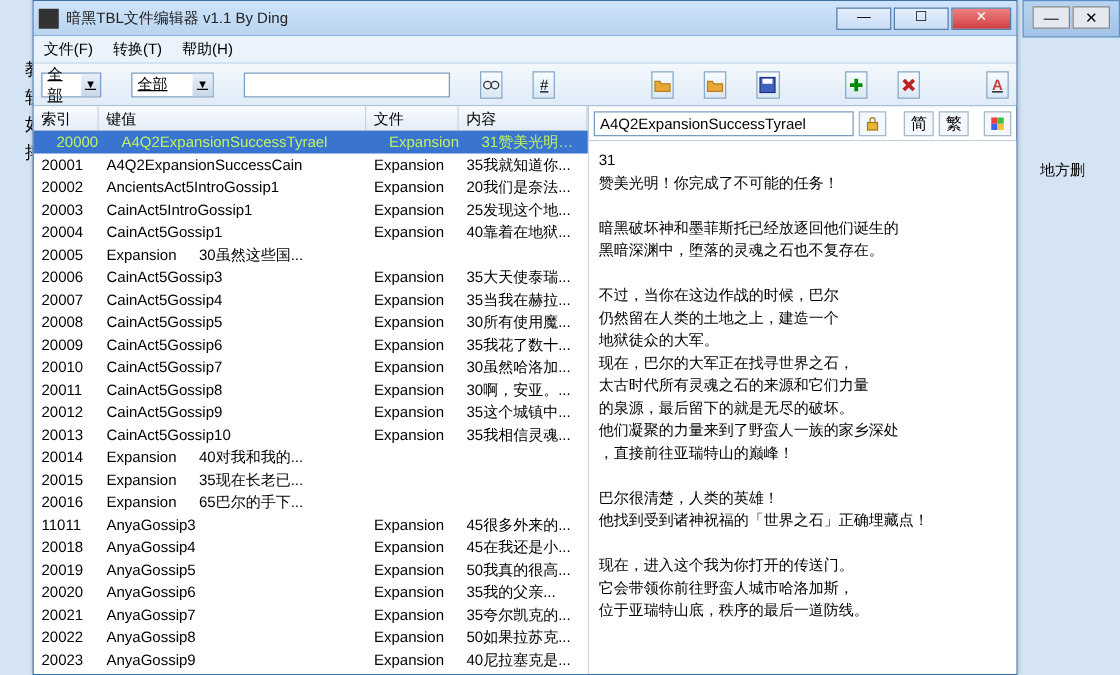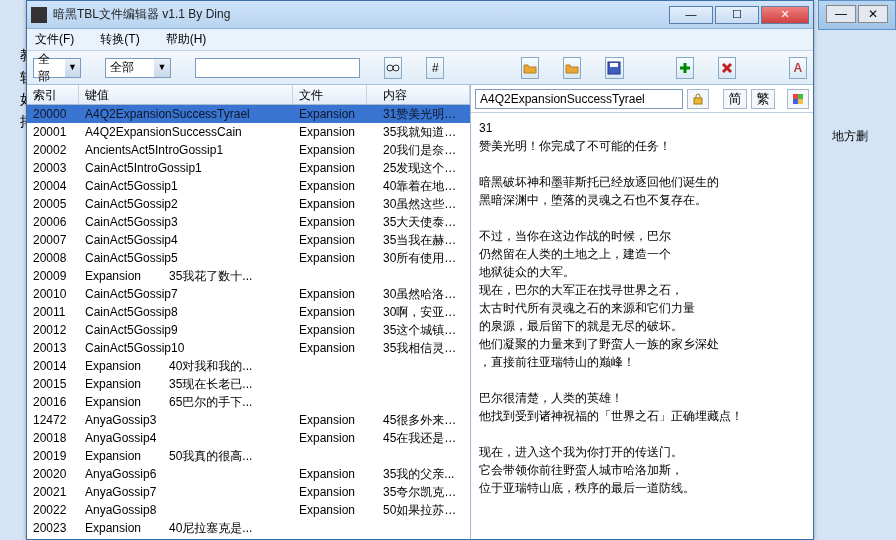--- a/index.html
+++ b/index.html
@@ -15,47 +15,47 @@
 
 .main-window { position: absolute; left: 26px; top: 0; width: 788px; height: 540px; background: #fff; border: 1px solid #3c6fa6; box-shadow: 0 0 4px rgba(0,0,0,.3); }
 .titlebar { height: 28px; background: linear-gradient(#cfe4fb, #b8d4f0); display: flex; align-items: center; padding: 12px 4px; border-bottom: 1px solid #8ab4dc; }
 .titlebar .icon { width:16px; height:16px; background:#333; margin-right:6px; }
 .titlebar .title { flex:1; color:#222; }
 .winbtns { display:flex; gap:2px; margin-left:auto;}
 .winbtn { width:44px; height:18px; border:1px solid #5a7fa8; background:linear-gradient(#e4f0fc,#c8dcf4); text-align:center; line-height:14px; font-size:11px;}
 .winbtn.close { background:linear-gradient(#f08080,#d04040); color:#fff; width:48px;}
 .winbtn.max { }
 
-.menubar { height:22px; background:#eaf2fb; display:flex; align-items:center; gap:26px; padding:0 8px; border-bottom:1px solid #c0d4e8;}
+.menubar { height:22px; background:#eaf2fb; display:flex; align-items:center; gap:16px; padding:0 8px; border-bottom:1px solid #c0d4e8;}
 .menubar span { cursor:default;}
 
-.toolbar { height:34px; background:linear-gradient(#f4f8fc,#e0ecf8); display:flex; align-items:center; gap:24px; padding:0 6px; border-bottom:1px solid #a8c0d8;}
+.toolbar { height:34px; background:linear-gradient(#f4f8fc,#e0ecf8); display:flex; align-items:center; gap:24px; padding:0 6px; border-bottom:1px solid #a8c0d8;text-decoration:underline;}
 .combo { display:flex; align-items:center; border:1px solid #7a9cc0; background:#fff; height:20px;}
 .combo .txt { padding:0 4px; min-width:30px;}
 .combo .arr { width:16px; height:18px; background:linear-gradient(#e8f0f8,#c8d8e8); text-align:center; line-height:16px; font-size:9px;}
 .searchbox { border:1px solid #7a9cc0; background:#fff; height:20px; width:210px; padding:0 4px;}
 .tbtn { width:24px; height:22px; border:1px solid #88a8c8; background:linear-gradient(#f8fcff,#d8e8f4); display:flex; align-items:center; justify-content:center;}
 .tbtn.orange svg path{fill:#e8a838;}
 .tbtn.blue{color:#2050c0;}
 .tbtn.green svg{stroke:#008800;}
 .tbtn.red svg{stroke:#c02020;}
 .tsep{width:6px;}
 
 .content { display:flex; height:calc(100% - 84px);}
 .left-pane { width:444px; border-right:1px solid #a0b8d0; display:flex; flex-direction:column;}
 .right-pane { flex:1; display:flex; flex-direction:column;}
 
 .grid-header { display:flex; background:linear-gradient(#f8fcff,#e4ecf8); border-bottom:1px solid #a8bcd0; height:20px;}
 .grid-header .col { border-right:1px solid #c8d4e4; padding:2px 6px; font-weight:normal;}
-.col-idx{width:52px;} .col-key{width:214px;} .col-file{width:74px;} .col-content{flex:1;margin-left:10px;}
+.col-idx{width:52px;} .col-key{width:214px;} .col-file{width:74px;} .col-content{flex:1;}
 
 .grid-body { overflow-y:auto; flex:1; background:#fff;}
 .row { display:flex; height:18px; align-items:center; border-bottom:0px solid #eee;}
 .row .cell { padding:0 6px; overflow:hidden; white-space:nowrap; text-overflow:ellipsis;}
-.row.selected { background:#3874d0; color:#0f172a;}
+.row.selected { background:#3874d0; color:#bef264;padding-left:12px;}
 
 .key-toolbar { height:28px; display:flex; align-items:center; gap:4px; padding:2px 4px; border-bottom:1px solid #c0d0e0;}
 .keyfield { flex:1; border:1px solid #7a9cc0; height:20px; padding:0 4px; background:#fff;}
 .lockbtn{width:22px;height:20px;border:1px solid #a8b8c8;background:#f4f8fc;display:flex;align-items:center;justify-content:center;}
 .cjkbtn{width:24px;height:20px;border:1px solid #a8b8c8;background:#f4f8fc;text-align:center;line-height:18px;font-size:13px;}
 .colorbtn{width:22px;height:20px;border:1px solid #a8b8c8;background:#f4f8fc;display:flex;align-items:center;justify-content:center;}
 .colorsw{display:flex;flex-wrap:wrap;width:10px;height:10px;}
 .colorsw i{width:5px;height:5px;}
 
 .textarea { flex:1; padding:6px 8px; background:#fff; white-space:pre-wrap; line-height:18px; overflow-y:auto;}
@@ -176,21 +176,20 @@
             <div class="cell col-content">25发现这个地...</div>
           </div>
           <div class="row">
             <div class="cell col-idx">20004</div>
             <div class="cell col-key">CainAct5Gossip1</div>
             <div class="cell col-file">Expansion</div>
             <div class="cell col-content">40靠着在地狱...</div>
           </div>
           <div class="row">
             <div class="cell col-idx">20005</div>
-            <div class="cell col-key">CainAct5Gossip2</div>
             <div class="cell col-file">Expansion</div>
             <div class="cell col-content">30虽然这些国...</div>
           </div>
           <div class="row">
             <div class="cell col-idx">20006</div>
             <div class="cell col-key">CainAct5Gossip3</div>
             <div class="cell col-file">Expansion</div>
             <div class="cell col-content">35大天使泰瑞...</div>
           </div>
           <div class="row">
@@ -200,20 +199,21 @@
             <div class="cell col-content">35当我在赫拉...</div>
           </div>
           <div class="row">
             <div class="cell col-idx">20008</div>
             <div class="cell col-key">CainAct5Gossip5</div>
             <div class="cell col-file">Expansion</div>
             <div class="cell col-content">30所有使用魔...</div>
           </div>
           <div class="row">
             <div class="cell col-idx">20009</div>
+            <div class="cell col-key">CainAct5Gossip6</div>
             <div class="cell col-file">Expansion</div>
             <div class="cell col-content">35我花了数十...</div>
           </div>
           <div class="row">
             <div class="cell col-idx">20010</div>
             <div class="cell col-key">CainAct5Gossip7</div>
             <div class="cell col-file">Expansion</div>
             <div class="cell col-content">30虽然哈洛加...</div>
           </div>
           <div class="row">
@@ -243,33 +243,34 @@
             <div class="cell col-idx">20015</div>
             <div class="cell col-file">Expansion</div>
             <div class="cell col-content">35现在长老已...</div>
           </div>
           <div class="row">
             <div class="cell col-idx">20016</div>
             <div class="cell col-file">Expansion</div>
             <div class="cell col-content">65巴尔的手下...</div>
           </div>
           <div class="row">
-            <div class="cell col-idx">12472</div>
+            <div class="cell col-idx">11011</div>
             <div class="cell col-key">AnyaGossip3</div>
             <div class="cell col-file">Expansion</div>
             <div class="cell col-content">45很多外来的...</div>
           </div>
           <div class="row">
             <div class="cell col-idx">20018</div>
             <div class="cell col-key">AnyaGossip4</div>
             <div class="cell col-file">Expansion</div>
             <div class="cell col-content">45在我还是小...</div>
           </div>
           <div class="row">
             <div class="cell col-idx">20019</div>
+            <div class="cell col-key">AnyaGossip5</div>
             <div class="cell col-file">Expansion</div>
             <div class="cell col-content">50我真的很高...</div>
           </div>
           <div class="row">
             <div class="cell col-idx">20020</div>
             <div class="cell col-key">AnyaGossip6</div>
             <div class="cell col-file">Expansion</div>
             <div class="cell col-content">35我的父亲...</div>
           </div>
           <div class="row">
@@ -279,20 +280,21 @@
             <div class="cell col-content">35夸尔凯克的...</div>
           </div>
           <div class="row">
             <div class="cell col-idx">20022</div>
             <div class="cell col-key">AnyaGossip8</div>
             <div class="cell col-file">Expansion</div>
             <div class="cell col-content">50如果拉苏克...</div>
           </div>
           <div class="row">
             <div class="cell col-idx">20023</div>
+            <div class="cell col-key">AnyaGossip9</div>
             <div class="cell col-file">Expansion</div>
             <div class="cell col-content">40尼拉塞克是...</div>
           </div>
           <div class="row">
             <div class="cell col-content">40我的人民相...</div>
           </div>
         </div>
     </div>
 
     <div class="right-pane">

